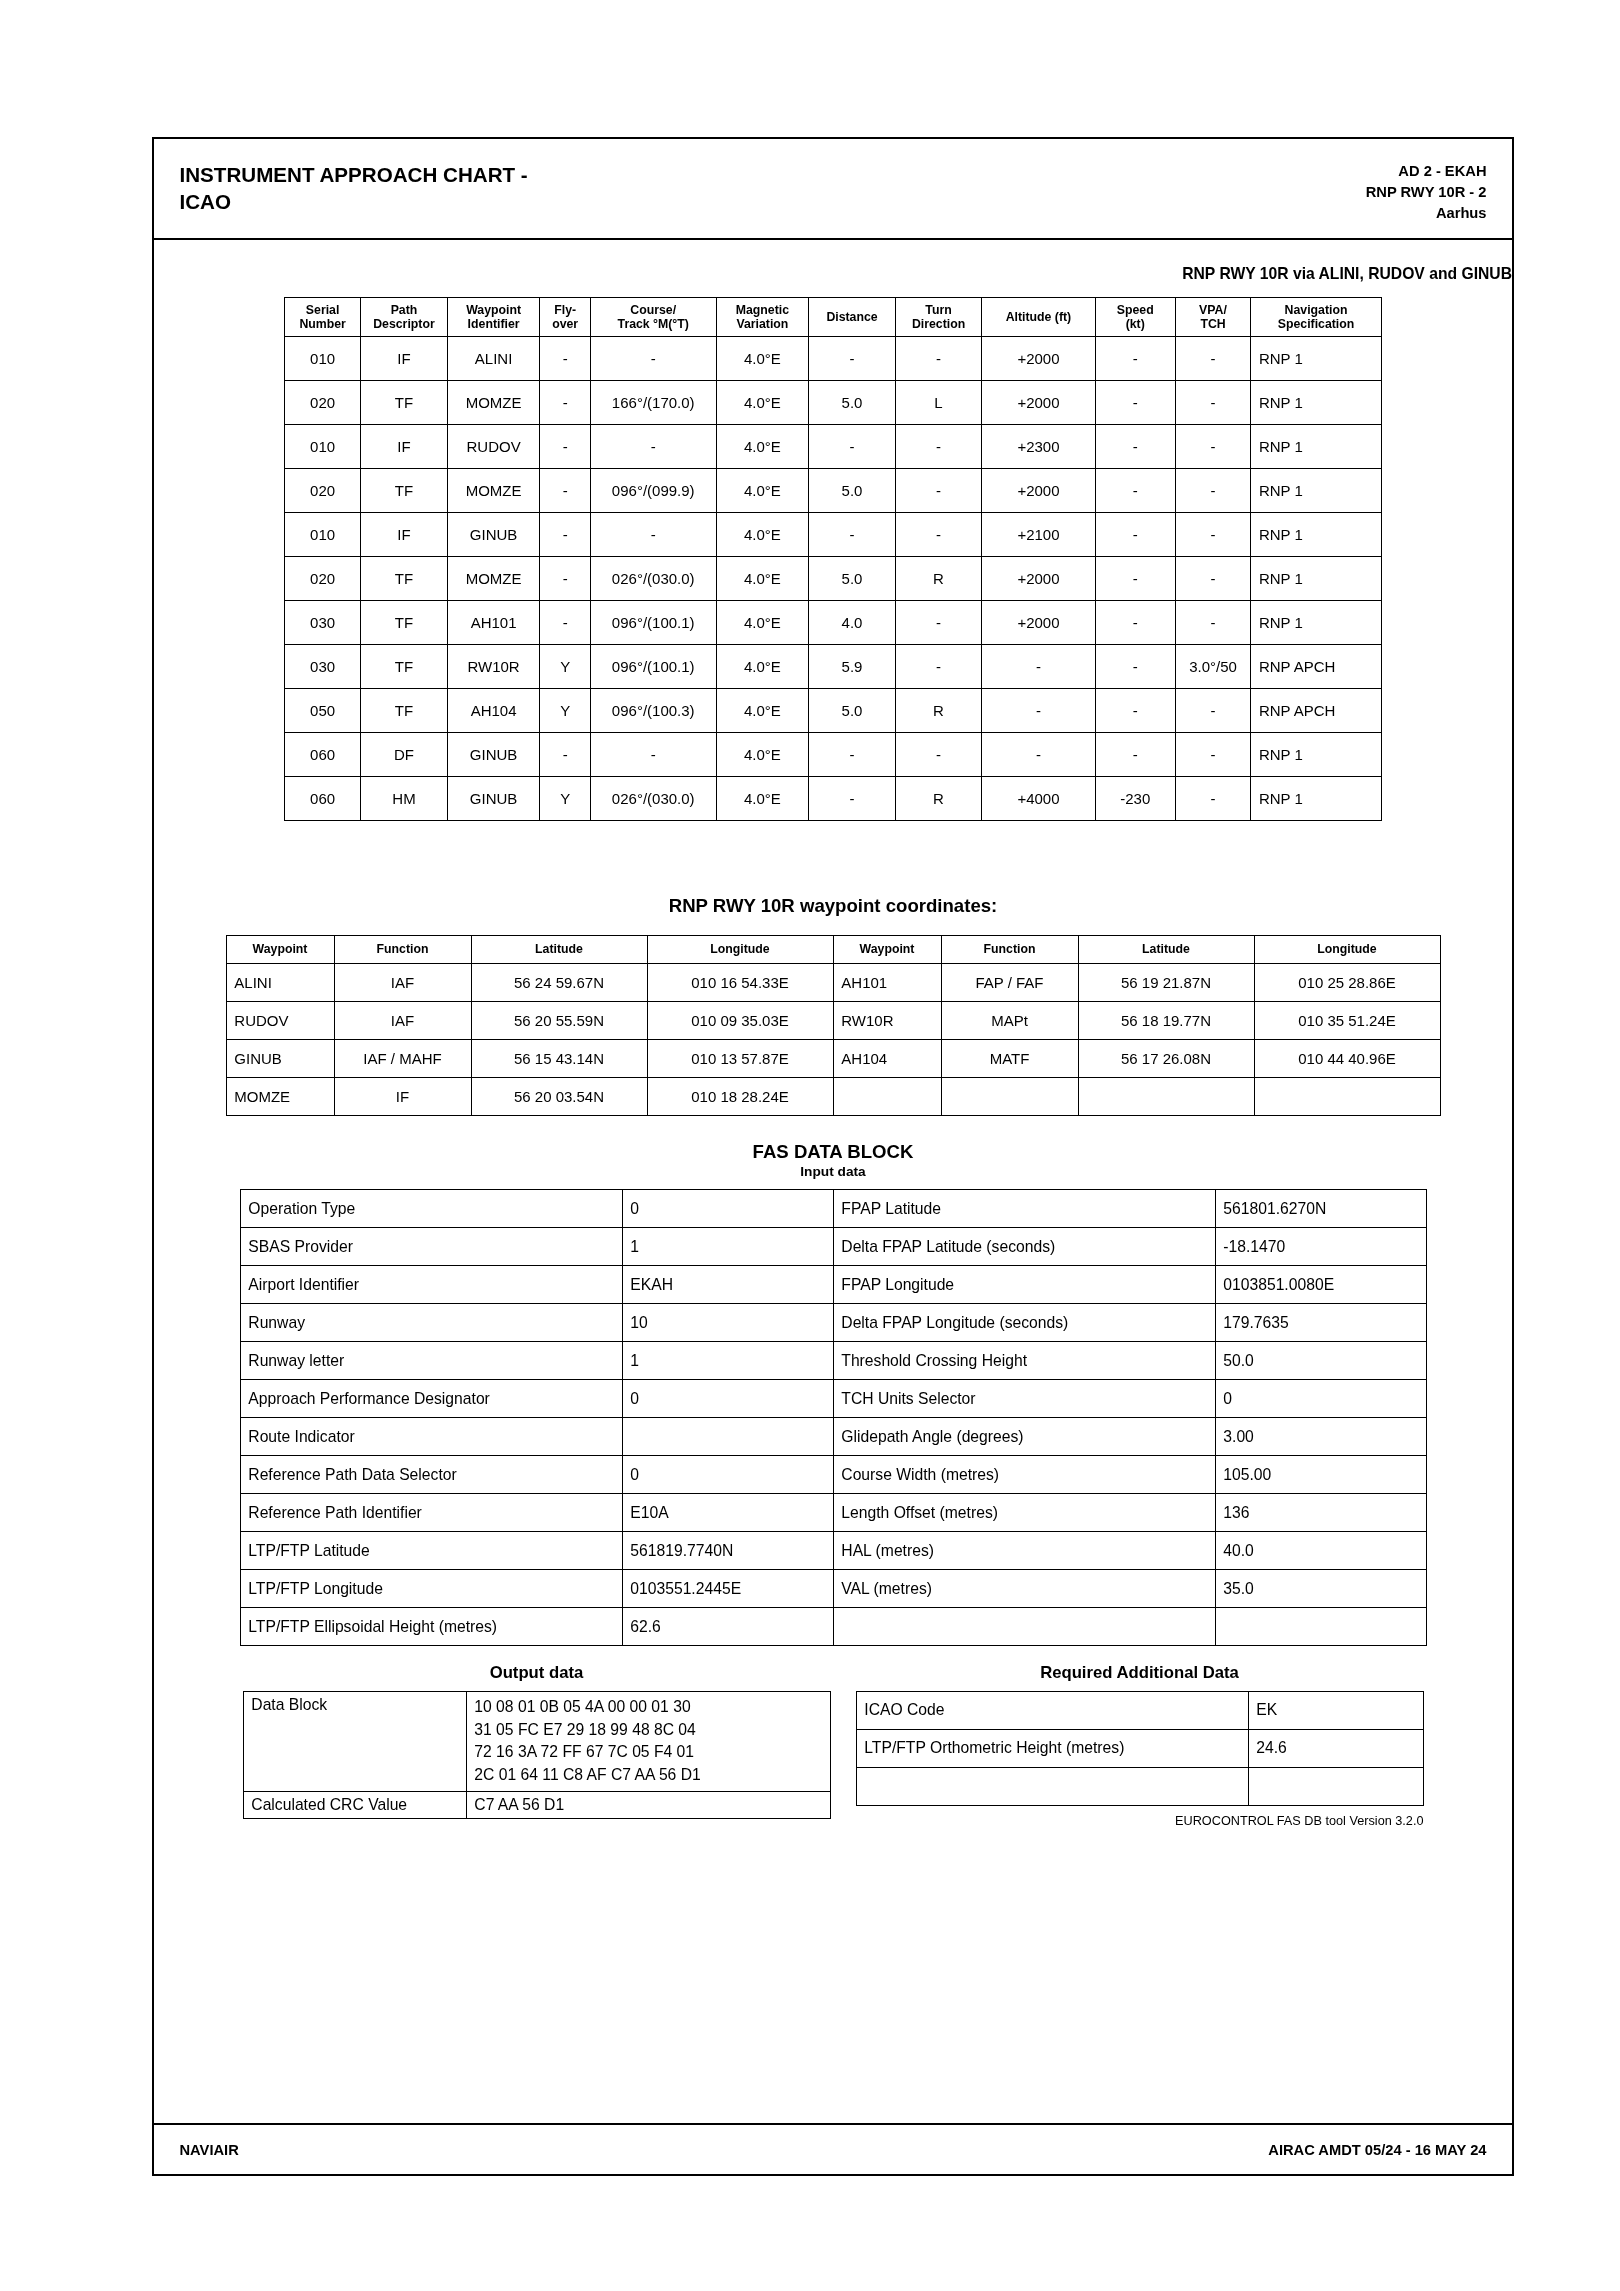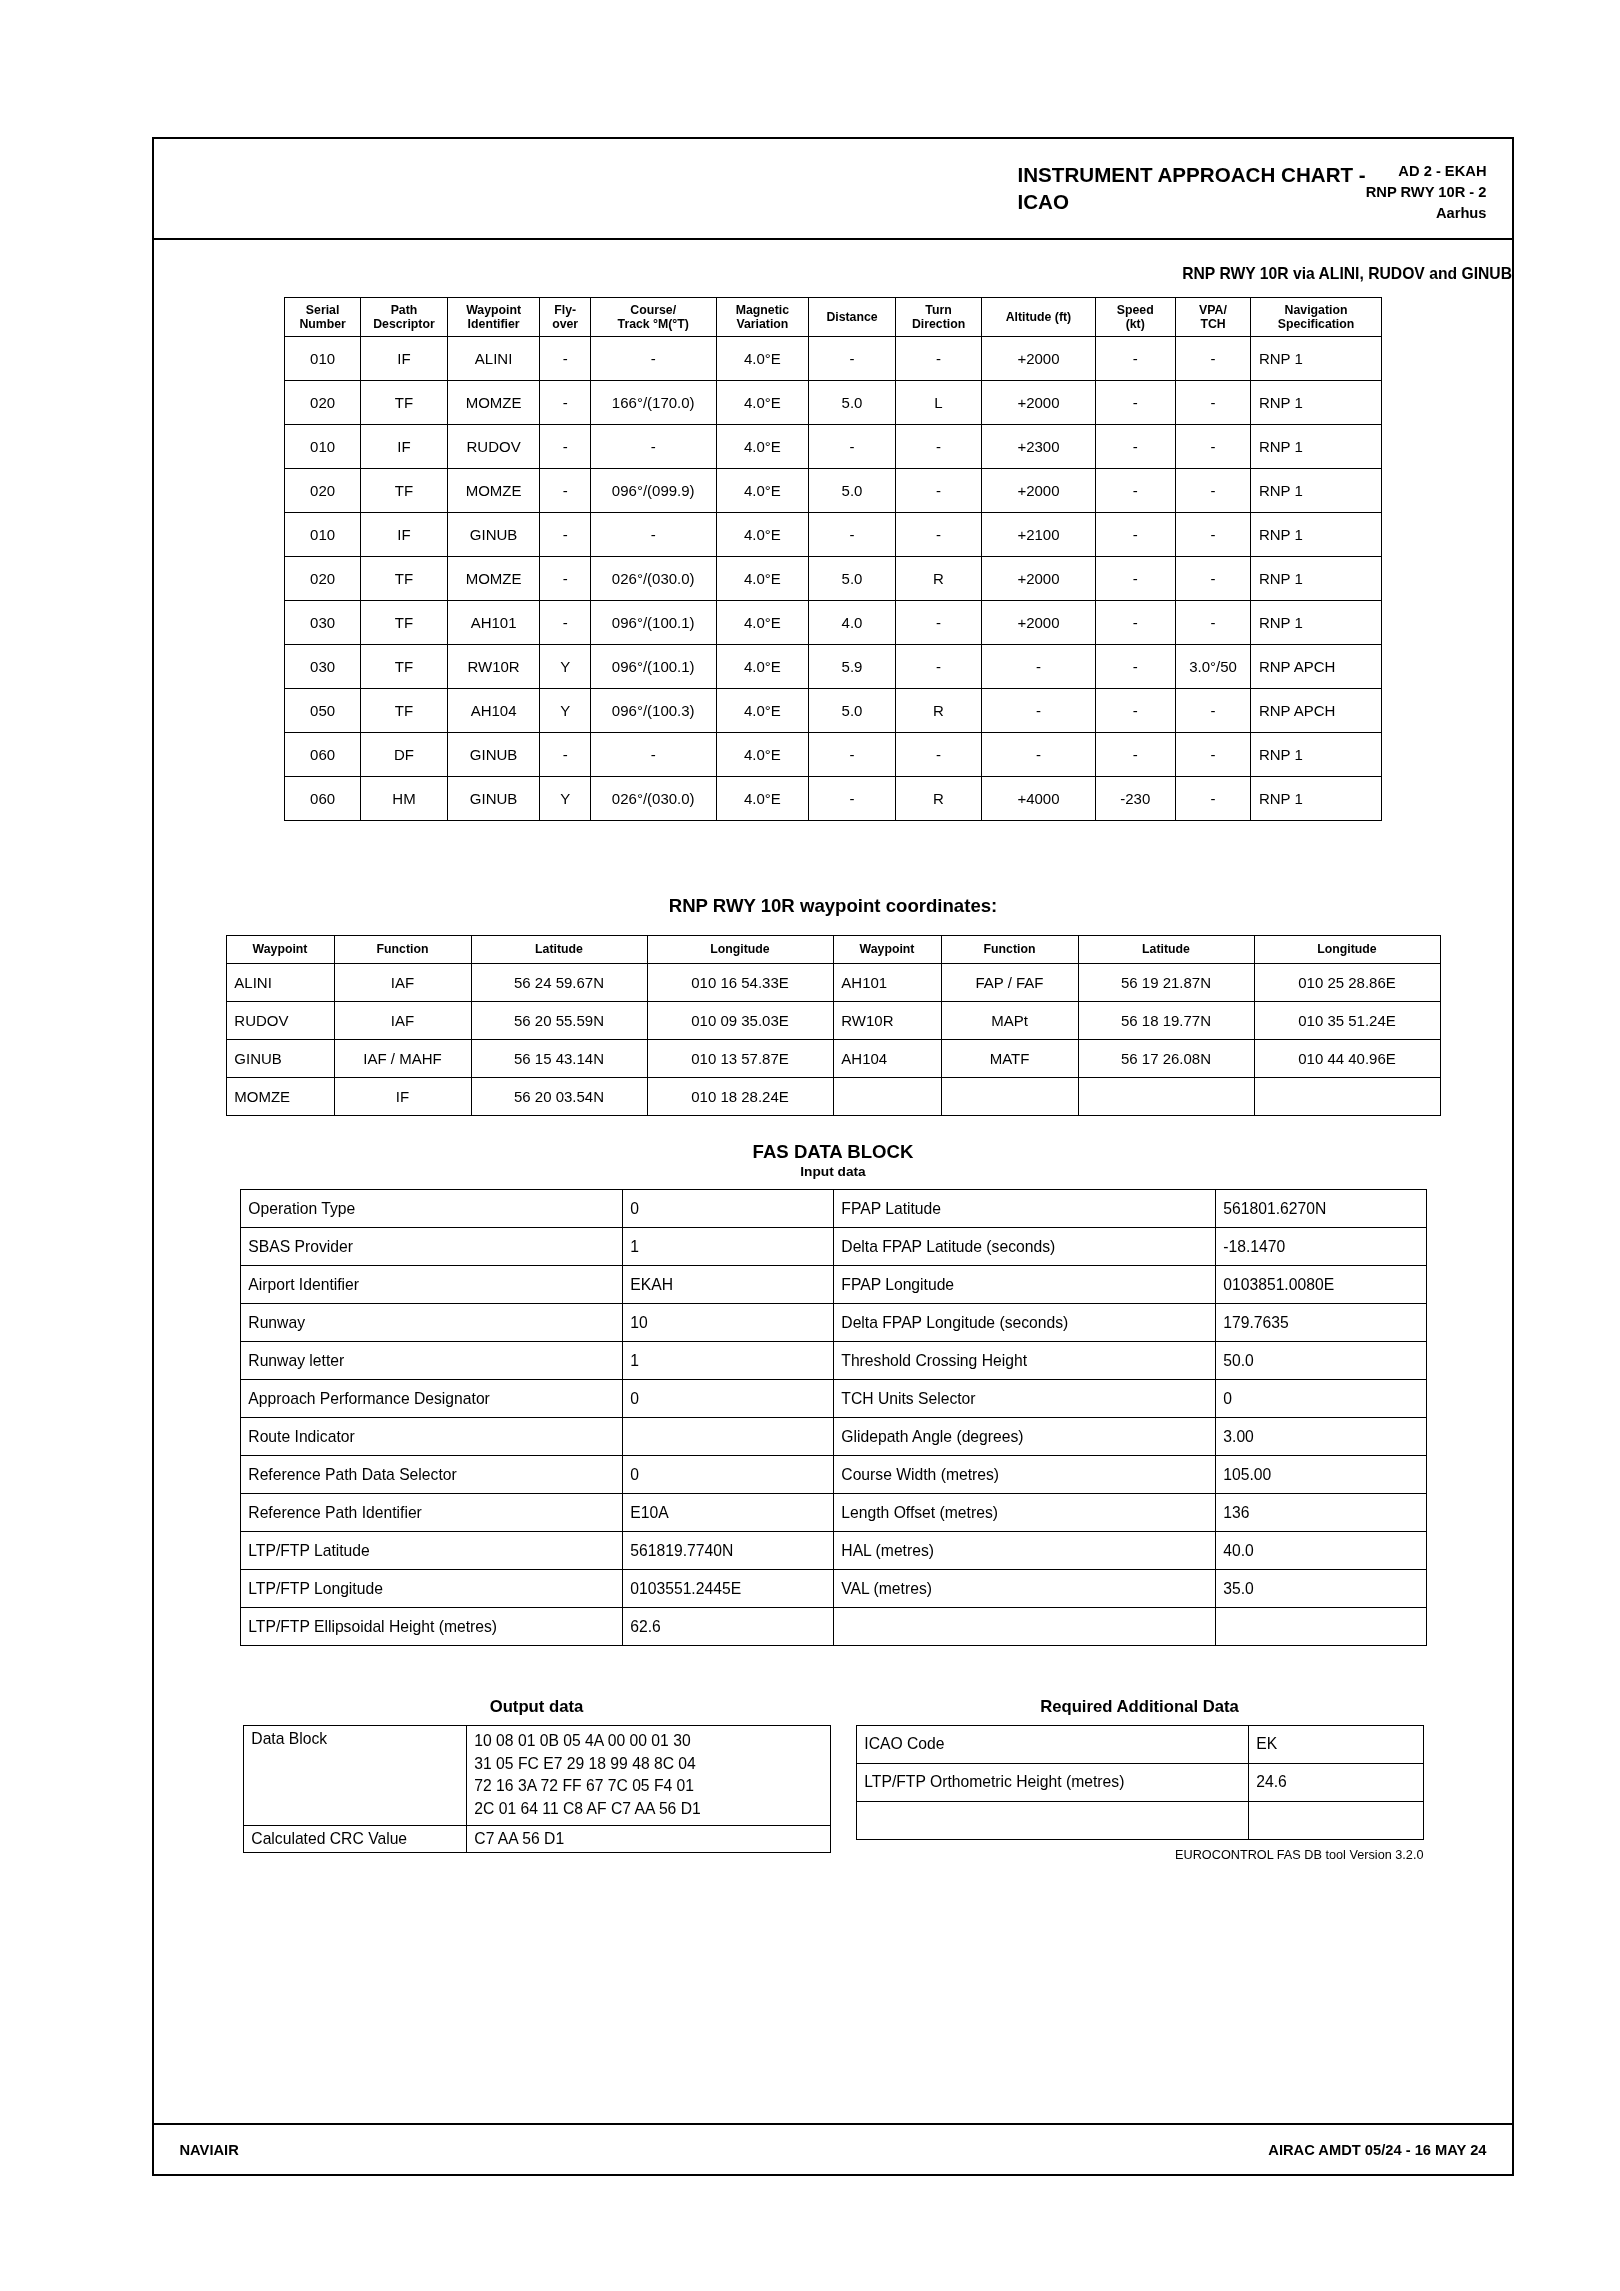--- a/index.html
+++ b/index.html
@@ -19,21 +19,21 @@
     left: 152px;
     top: 137px;
     width: 1362px;
     height: 2039px;
     border: 2px solid #000;
     box-sizing: border-box;
   }
   
   .hdr {
     display: flex;
-    justify-content: flex-end;
+    justify-content: space-between;
     align-items: flex-start;
     padding: 21.6px 25.5px 13.7px 25.5px;
     border-bottom: 2px solid #000;
   }
   .hdr-left {
     font-size: 20.6px;
     font-weight: bold;
     line-height: 1.35;
   }
   .hdr-right {
@@ -140,21 +140,21 @@
     height: 33px;
     font-size: 15.7px;
     padding-left: 7.8px;
     vertical-align: middle;
   }
   
   .out-wrap {
     display: flex;
     gap: 25px;
     justify-content: center;
-    margin-top: 51px;
+    margin-top: 17px;
   }
   .out-left { width: 588px; }
   .out-right { width: 568px; }
   .out-head {
     text-align: center;
     font-weight: bold;
     font-size: 16.7px;
     margin-bottom: 7.8px;
   }
   .out-left table, .out-right table {

